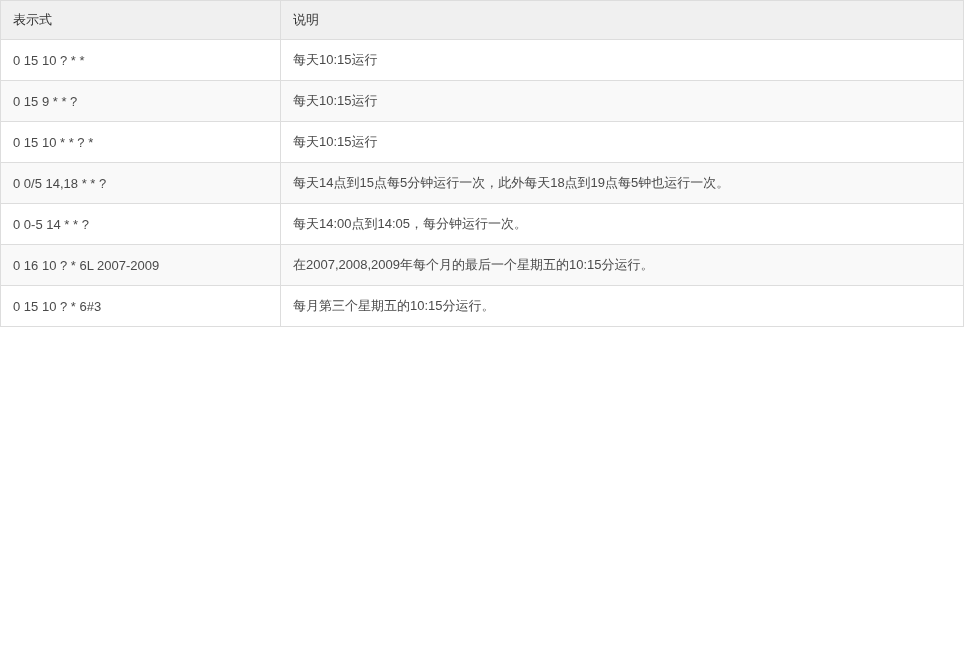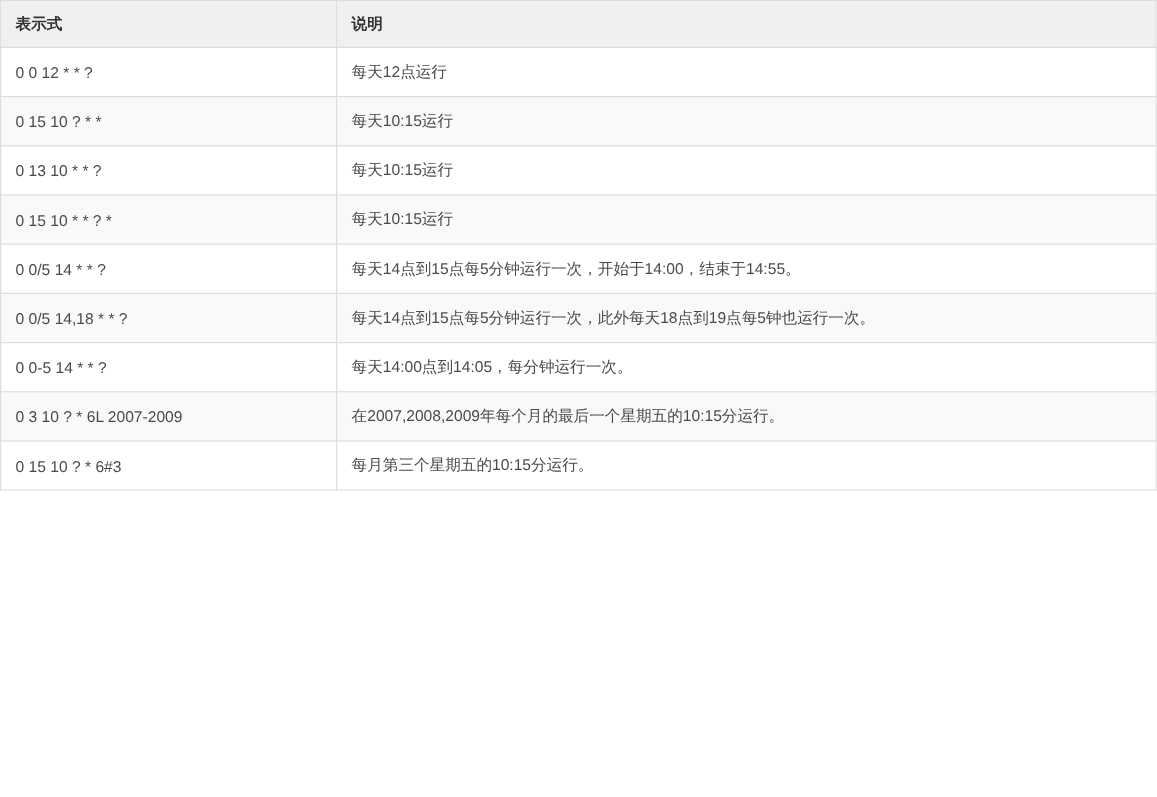--- a/index.html
+++ b/index.html
@@ -17,21 +17,21 @@
     }
     table {
       width: 100%;
       border-collapse: collapse;
       background: #fff;
     }
     th {
       background-color: #f0f0f0;
       text-align: left;
       padding: 10px 12px;
-      font-weight: bold;
+      font-weight: normal;
       border: 1px solid #ddd;
       color: #333;
     }
     td {
       padding: 11px 12px;
       border: 1px solid #ddd;
       color: #4a4a4a;
       vertical-align: middle;
     }
     tr:nth-child(even) td {
@@ -58,50 +58,42 @@
 <body>
 
 <table>
   <thead>
     <tr>
       <th class="col-expr">表示式</th>
       <th>说明</th>
     </tr>
   </thead>
   <tbody id="table-body">
-  <tr>
-        <td class="col-expr">0 0 12 * * ?</td>
-        <td>每天12点运行</td>
-      </tr>
       <tr>
         <td class="col-expr">0 15 10 ? * *</td>
         <td>每天10:15运行</td>
       </tr>
       <tr>
-        <td class="col-expr">0 13 10 * * ?</td>
+        <td class="col-expr">0 15 9 * * ?</td>
         <td>每天10:15运行</td>
       </tr>
       <tr>
         <td class="col-expr">0 15 10 * * ? *</td>
         <td>每天10:15运行</td>
-      </tr>
-      <tr>
-        <td class="col-expr">0 0/5 14 * * ?</td>
-        <td>每天14点到15点每5分钟运行一次，开始于14:00，结束于14:55。</td>
       </tr>
       <tr>
         <td class="col-expr">0 0/5 14,18 * * ?</td>
         <td>每天14点到15点每5分钟运行一次，此外每天18点到19点每5钟也运行一次。</td>
       </tr>
       <tr>
         <td class="col-expr">0 0-5 14 * * ?</td>
         <td>每天14:00点到14:05，每分钟运行一次。</td>
       </tr>
       <tr>
-        <td class="col-expr">0 3 10 ? * 6L 2007-2009</td>
+        <td class="col-expr">0 16 10 ? * 6L 2007-2009</td>
         <td>在2007,2008,2009年每个月的最后一个星期五的10:15分运行。</td>
       </tr>
       <tr>
         <td class="col-expr">0 15 10 ? * 6#3</td>
         <td>每月第三个星期五的10:15分运行。</td>
       </tr>
     </tbody>
 </table>
 
 <div class="highlight-circle"></div>

